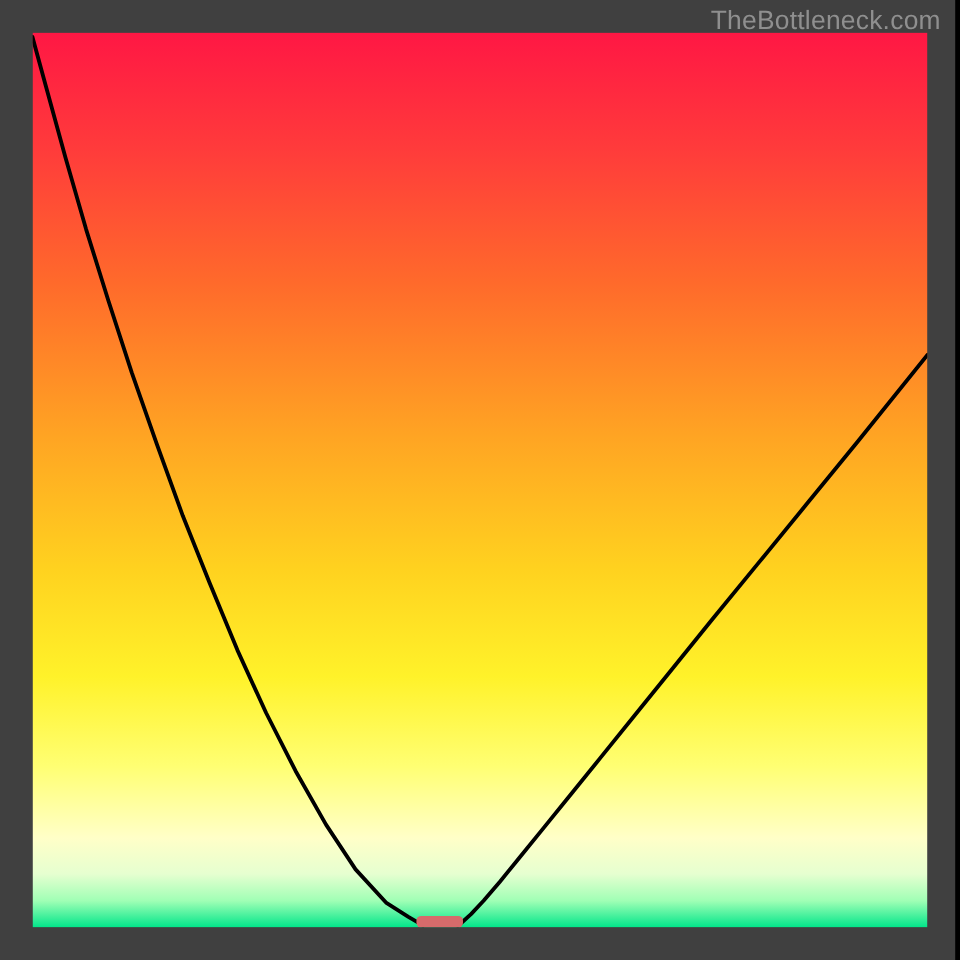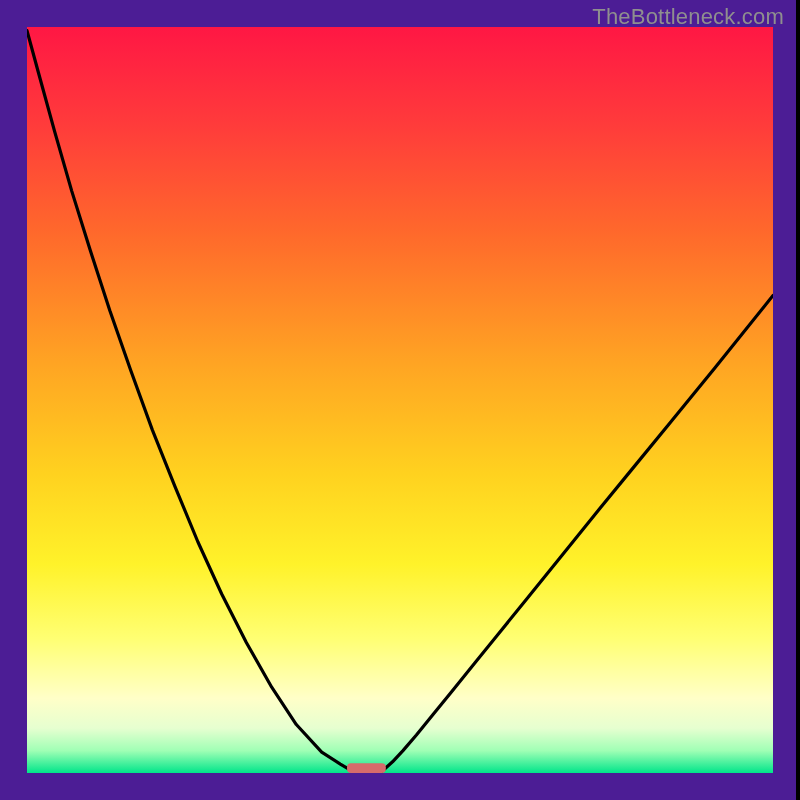--- a/index.html
+++ b/index.html
@@ -10,21 +10,21 @@
     background: #000000;
     overflow: hidden;
     font-family: Arial, Helvetica, sans-serif;
   }
   .frame {
     position: absolute;
     top: 0;
     left: 0;
     width: 796px;
     height: 800px;
-    background: #4c1d95;
+    background: #404040;
     text-align: right;
   }
   .plot-area {
     position: absolute;
     
     top: 27px;
     left: 27px;
     width: 746px;
     height: 746px;
     overflow: hidden;

